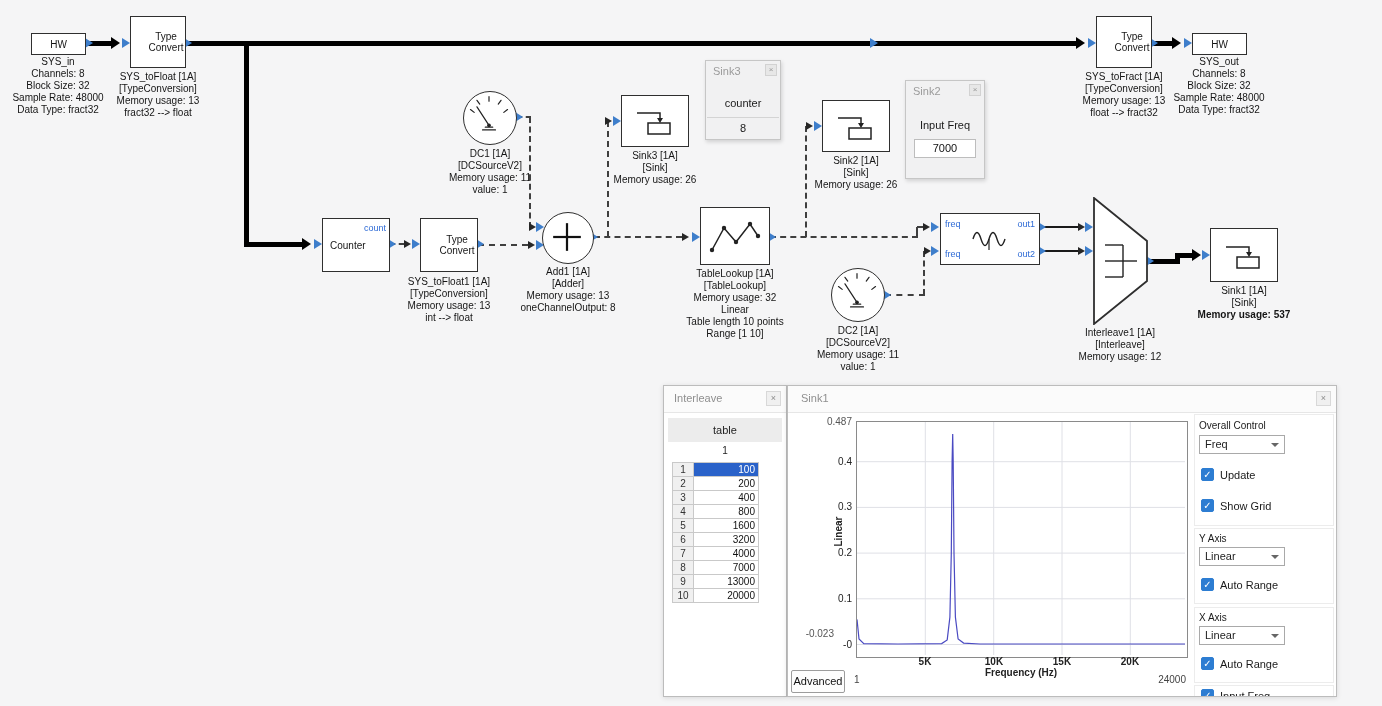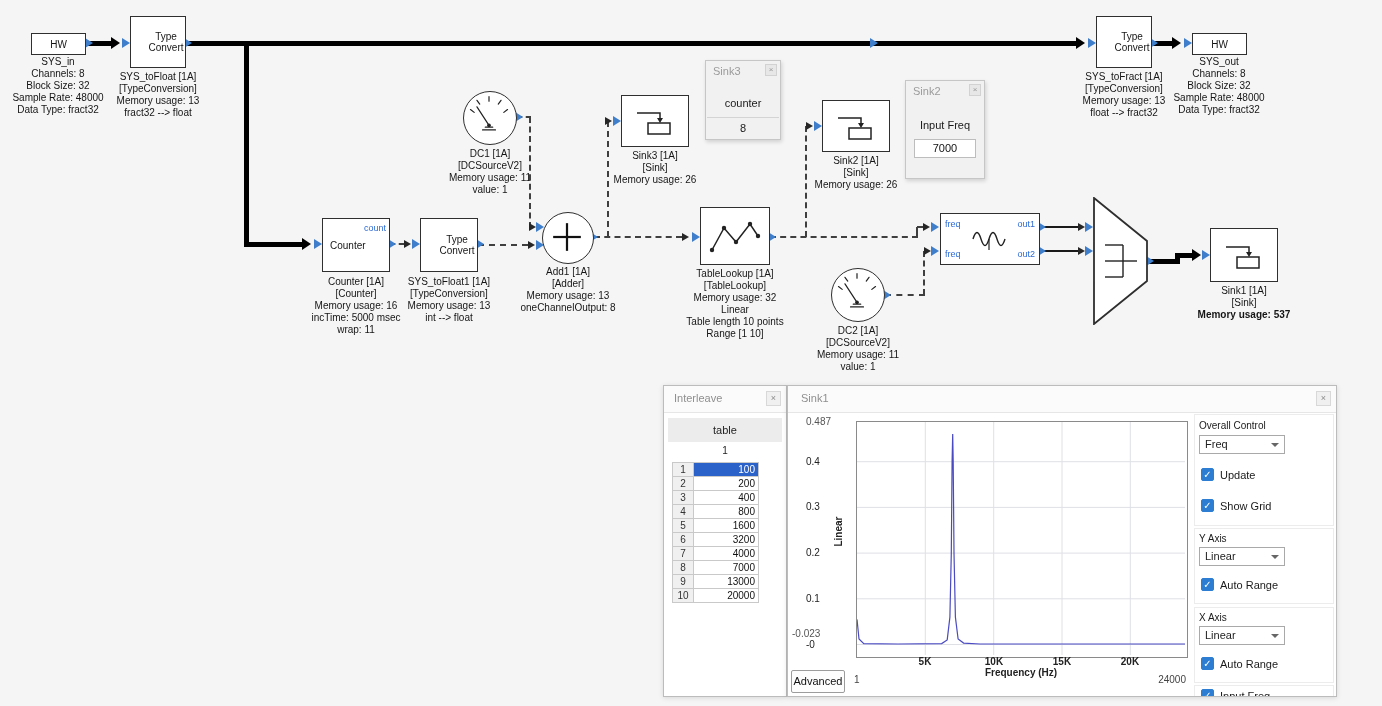--- a/index.html
+++ b/index.html
@@ -29,21 +29,21 @@
   .panel-title{position:absolute;left:10px;top:6px;font-size:11px;color:#8f8f8f;}
   .panel-close{position:absolute;right:5px;top:5px;width:15px;height:15px;background:#f0f0f0;border:1px solid #d8d8d8;color:#8a8a8a;font-size:9px;line-height:12px;text-align:center;box-sizing:border-box;}
   .tl-band{position:absolute;left:4px;right:4px;top:32px;height:24px;background:#ececec;font-size:11px;line-height:24px;text-align:center;color:#222;}
   .tl-colhdr{position:absolute;left:30px;top:59px;width:62px;font-size:10px;text-align:center;color:#222;}
   table.tl{position:absolute;left:8px;top:76px;border-collapse:collapse;}
   table.tl td{border:1px solid #c9c9c9;font-size:10px;height:13px;padding:0;}
   td.rn{width:20px;background:#f0f0f0;text-align:center;color:#333;}
   td.rv{width:58px;background:#fff;text-align:right;padding:0 3px !important;color:#111;}
   td.rv.sel{background:#2a62c9;color:#fff;}
   .plot{position:absolute;background:#fff;border:1px solid #8a8a8a;}
-  .ylab{position:absolute;font-size:10px;color:#222;}
+  .ylab{position:absolute;font-size:10px;text-align:right;color:#222;}
   .mm{color:#555;}
   .xlab{position:absolute;font-size:10px;font-weight:bold;color:#222;text-align:center;}
   .range-lab{position:absolute;font-size:10px;color:#444;}
   .yrot{position:absolute;font-size:10px;font-weight:bold;color:#222;text-align:center;transform:rotate(-90deg);}
   .grp{position:absolute;border:1px solid #ececec;}
   .ctl-lab{position:absolute;font-size:10px;color:#1a1a1a;}
   .dd{position:absolute;background:#fff;border:1px solid #a9a9a9;font-size:11px;line-height:17px;padding-left:5px;box-sizing:border-box;color:#222;}
   .dd-ar{position:absolute;right:5px;top:7px;width:0;height:0;border-left:4px solid transparent;border-right:4px solid transparent;border-top:4px solid #666;}
   .cb{position:absolute;width:13px;height:13px;background:#2d7dd2;border:1px solid #2d7dd2;border-radius:2px;color:#fff;font-size:10px;line-height:12px;text-align:center;box-sizing:border-box;}
   .cb-lab{position:absolute;font-size:11px;color:#1a1a1a;}
@@ -265,27 +265,20 @@
     <div>Memory usage: 13</div>
     <div>float --&gt; fract32</div>
   </div>
   <div class="cap" style="left:1169px;top:56px;width:100px">
     <div>SYS_out</div>
     <div>Channels: 8</div>
     <div>Block Size: 32</div>
     <div>Sample Rate: 48000</div>
     <div>Data Type: fract32</div>
   </div>
-  <div class="cap" style="left:286px;top:276px;width:140px">
-    <div>Counter [1A]</div>
-    <div>[Counter]</div>
-    <div>Memory usage: 16</div>
-    <div>incTime: 5000 msec</div>
-    <div>wrap: 11</div>
-  </div>
   <div class="cap" style="left:379px;top:276px;width:140px">
     <div>SYS_toFloat1 [1A]</div>
     <div>[TypeConversion]</div>
     <div>Memory usage: 13</div>
     <div>int --&gt; float</div>
   </div>
   <div class="cap" style="left:435px;top:148px;width:110px">
     <div>DC1 [1A]</div>
     <div>[DCSourceV2]</div>
     <div>Memory usage: 11</div>
@@ -313,20 +306,25 @@
   <div class="cap" style="left:801px;top:155px;width:110px">
     <div>Sink2 [1A]</div>
     <div>[Sink]</div>
     <div>Memory usage: 26</div>
   </div>
   <div class="cap" style="left:803px;top:325px;width:110px">
     <div>DC2 [1A]</div>
     <div>[DCSourceV2]</div>
     <div>Memory usage: 11</div>
     <div>value: 1</div>
+  </div>
+  <div class="cap" style="left:1058px;top:327px;width:124px">
+    <div>Interleave1 [1A]</div>
+    <div>[Interleave]</div>
+    <div>Memory usage: 12</div>
   </div>
   <div class="cap" style="left:1180px;top:285px;width:128px">
     <div>Sink1 [1A]</div>
     <div>[Sink]</div>
     <div class="b">Memory usage: 537</div>
   </div>
 
   <div class="popup" style="left:705px;top:60px;width:76px;height:80px">
     <span class="popup-title">Sink3</span>
     <span class="popup-close">×</span>

